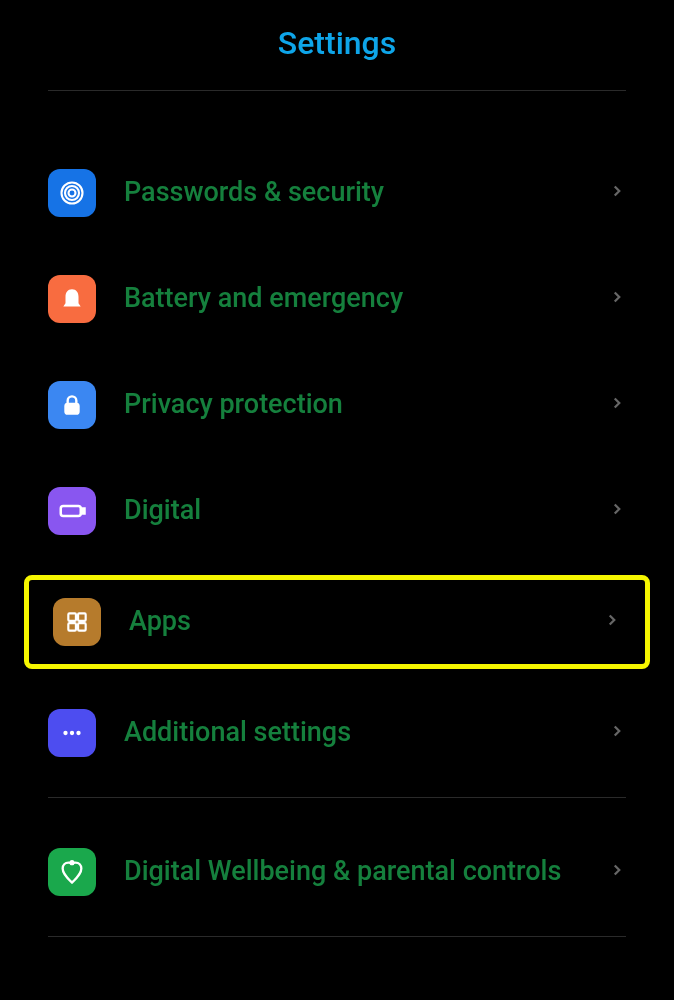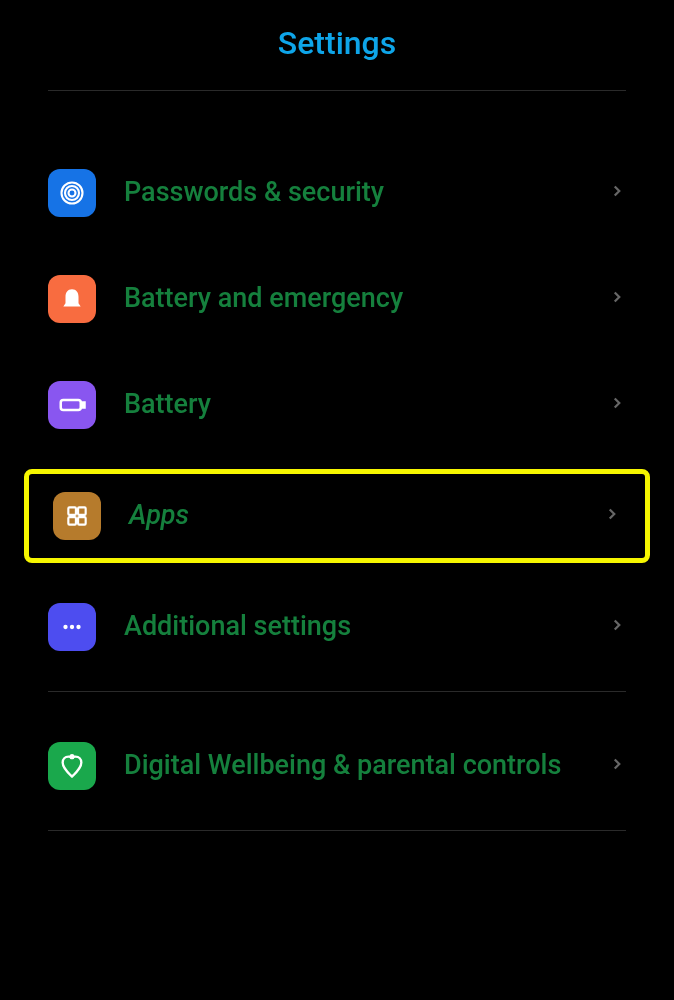--- a/index.html
+++ b/index.html
@@ -40,21 +40,20 @@
       position: relative;
       margin-bottom: 22px;
     }
     .settings-item.highlighted {
       border: 5px solid #f6f600;
       border-radius: 8px;
       margin-left: 24px;
       margin-right: 24px;
       padding: 18px 24px;
       margin-bottom: 22px;
-      font-style: italic;
     }
     .icon-wrapper {
       width: 48px;
       height: 48px;
       border-radius: 12px;
       display: flex;
       align-items: center;
       justify-content: center;
       flex-shrink: 0;
       margin-right: 28px;
@@ -120,29 +119,43 @@
       </svg>
     </div>
     <div class="item-label">Battery and emergency</div>
     <div class="chevron">
       <svg width="18" height="18" viewBox="0 0 24 24" fill="none" stroke="#666" stroke-width="3">
         <polyline points="9 6 15 12 9 18"></polyline>
       </svg>
     </div>
   </div>
 
+  <div class="settings-item">
+    <div class="icon-wrapper icon-lightblue">
+      <svg width="26" height="26" viewBox="0 0 24 24" fill="none" stroke="#fff" stroke-width="2.2">
+        <rect x="6" y="11" width="12" height="9" rx="2" fill="#fff"></rect>
+        <path d="M8 11 V8 a4 4 0 0 1 8 0 v3" fill="none"></path>
+      </svg>
+    </div>
+    <div class="item-label">Privacy protection</div>
+    <div class="chevron">
+      <svg width="18" height="18" viewBox="0 0 24 24" fill="none" stroke="#666" stroke-width="3">
+        <polyline points="9 6 15 12 9 18"></polyline>
+      </svg>
+    </div>
+  </div>
 
   <div class="settings-item">
     <div class="icon-wrapper icon-purple">
       <svg width="30" height="30" viewBox="0 0 24 24" fill="none" stroke="#fff" stroke-width="2">
         <rect x="3" y="8" width="16" height="8" rx="2"></rect>
         <rect x="20" y="10" width="2" height="4" fill="#fff"></rect>
       </svg>
     </div>
-    <div class="item-label">Battery</div>
+    <div class="item-label">Digital</div>
     <div class="chevron">
       <svg width="18" height="18" viewBox="0 0 24 24" fill="none" stroke="#666" stroke-width="3">
         <polyline points="9 6 15 12 9 18"></polyline>
       </svg>
     </div>
   </div>
 
   <div class="settings-item highlighted">
     <div class="icon-wrapper icon-brown">
       <svg width="26" height="26" viewBox="0 0 24 24" fill="none" stroke="#fff" stroke-width="2">

